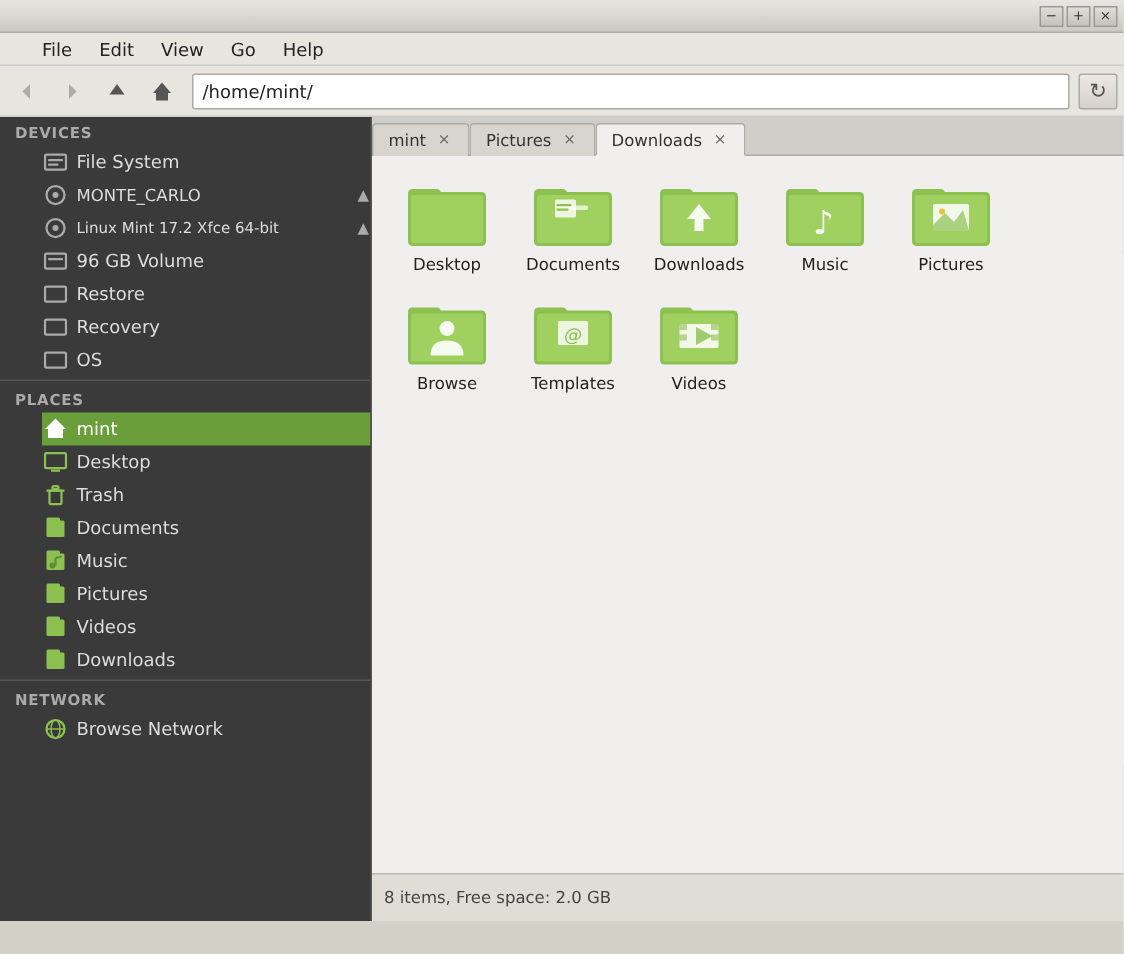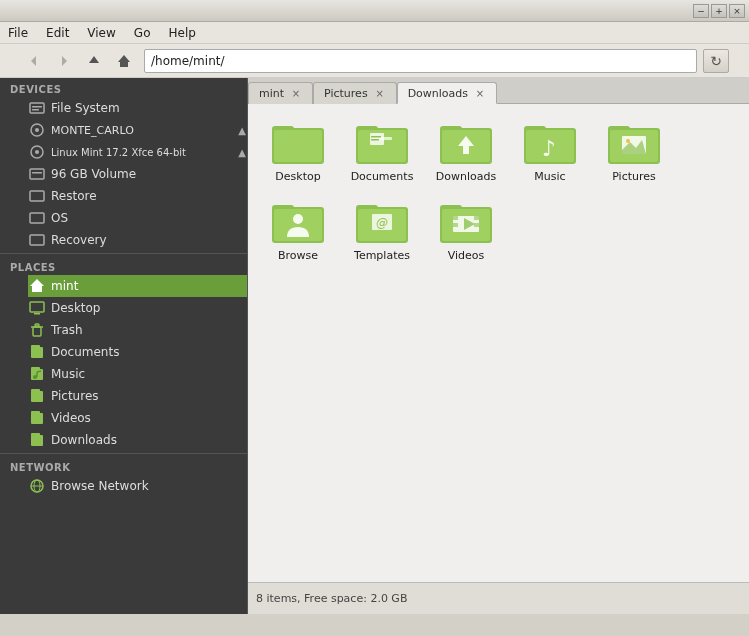--- a/index.html
+++ b/index.html
@@ -44,39 +44,39 @@
       font-size: 9px;
       color: #333;
     }
 
     
     .menu-bar {
       background: #e8e5df;
       height: 22px;
       display: flex;
       align-items: center;
-      padding: 0 0;
+      padding: 0 20px;
       border-bottom: 1px solid #ccc;
       gap: 2px;
     }
     .menu-item {
       padding: 2px 8px;
       font-size: 12px;
       color: #222;
       cursor: pointer;
       border-radius: 2px;
     }
 
     
     .toolbar {
       background: #e8e5df;
       height: 34px;
       display: flex;
       align-items: center;
-      padding: 0 20px;
+      padding: 0 4px;
       gap: 2px;
       border-bottom: 1px solid #ccc;
     }
     .tb-btn {
       width: 28px;
       height: 26px;
       border: 1px solid transparent;
       background: transparent;
       border-radius: 3px;
       cursor: pointer;
@@ -347,27 +347,27 @@
     <div class="sidebar-item">
       <svg class="sidebar-icon" viewBox="0 0 16 16">
           <rect x="1" y="3" width="14" height="10" rx="1" fill="none" stroke="#aaa" stroke-width="1.5"></rect>
         </svg>
       <span>Restore</span>
     </div>
     <div class="sidebar-item">
       <svg class="sidebar-icon" viewBox="0 0 16 16">
           <rect x="1" y="3" width="14" height="10" rx="1" fill="none" stroke="#aaa" stroke-width="1.5"></rect>
         </svg>
+      <span>Recovery</span>
+    </div>
+    <div class="sidebar-item">
+      <svg class="sidebar-icon" viewBox="0 0 16 16">
+          <rect x="1" y="3" width="14" height="10" rx="1" fill="none" stroke="#aaa" stroke-width="1.5"></rect>
+        </svg>
       <span>OS</span>
-    </div>
-    <div class="sidebar-item">
-      <svg class="sidebar-icon" viewBox="0 0 16 16">
-          <rect x="1" y="3" width="14" height="10" rx="1" fill="none" stroke="#aaa" stroke-width="1.5"></rect>
-        </svg>
-      <span>Recovery</span>
     </div>
 
     <div class="divider"></div>
     <div class="sidebar-section-header">PLACES</div>
 
     <div class="sidebar-item active">
       <svg class="sidebar-icon" viewBox="0 0 16 16">
           <polygon points="8,1 15,8 13,8 13,14 3,14 3,8 1,8" fill="#fff"></polygon>
         </svg>
       <span>mint</span>

